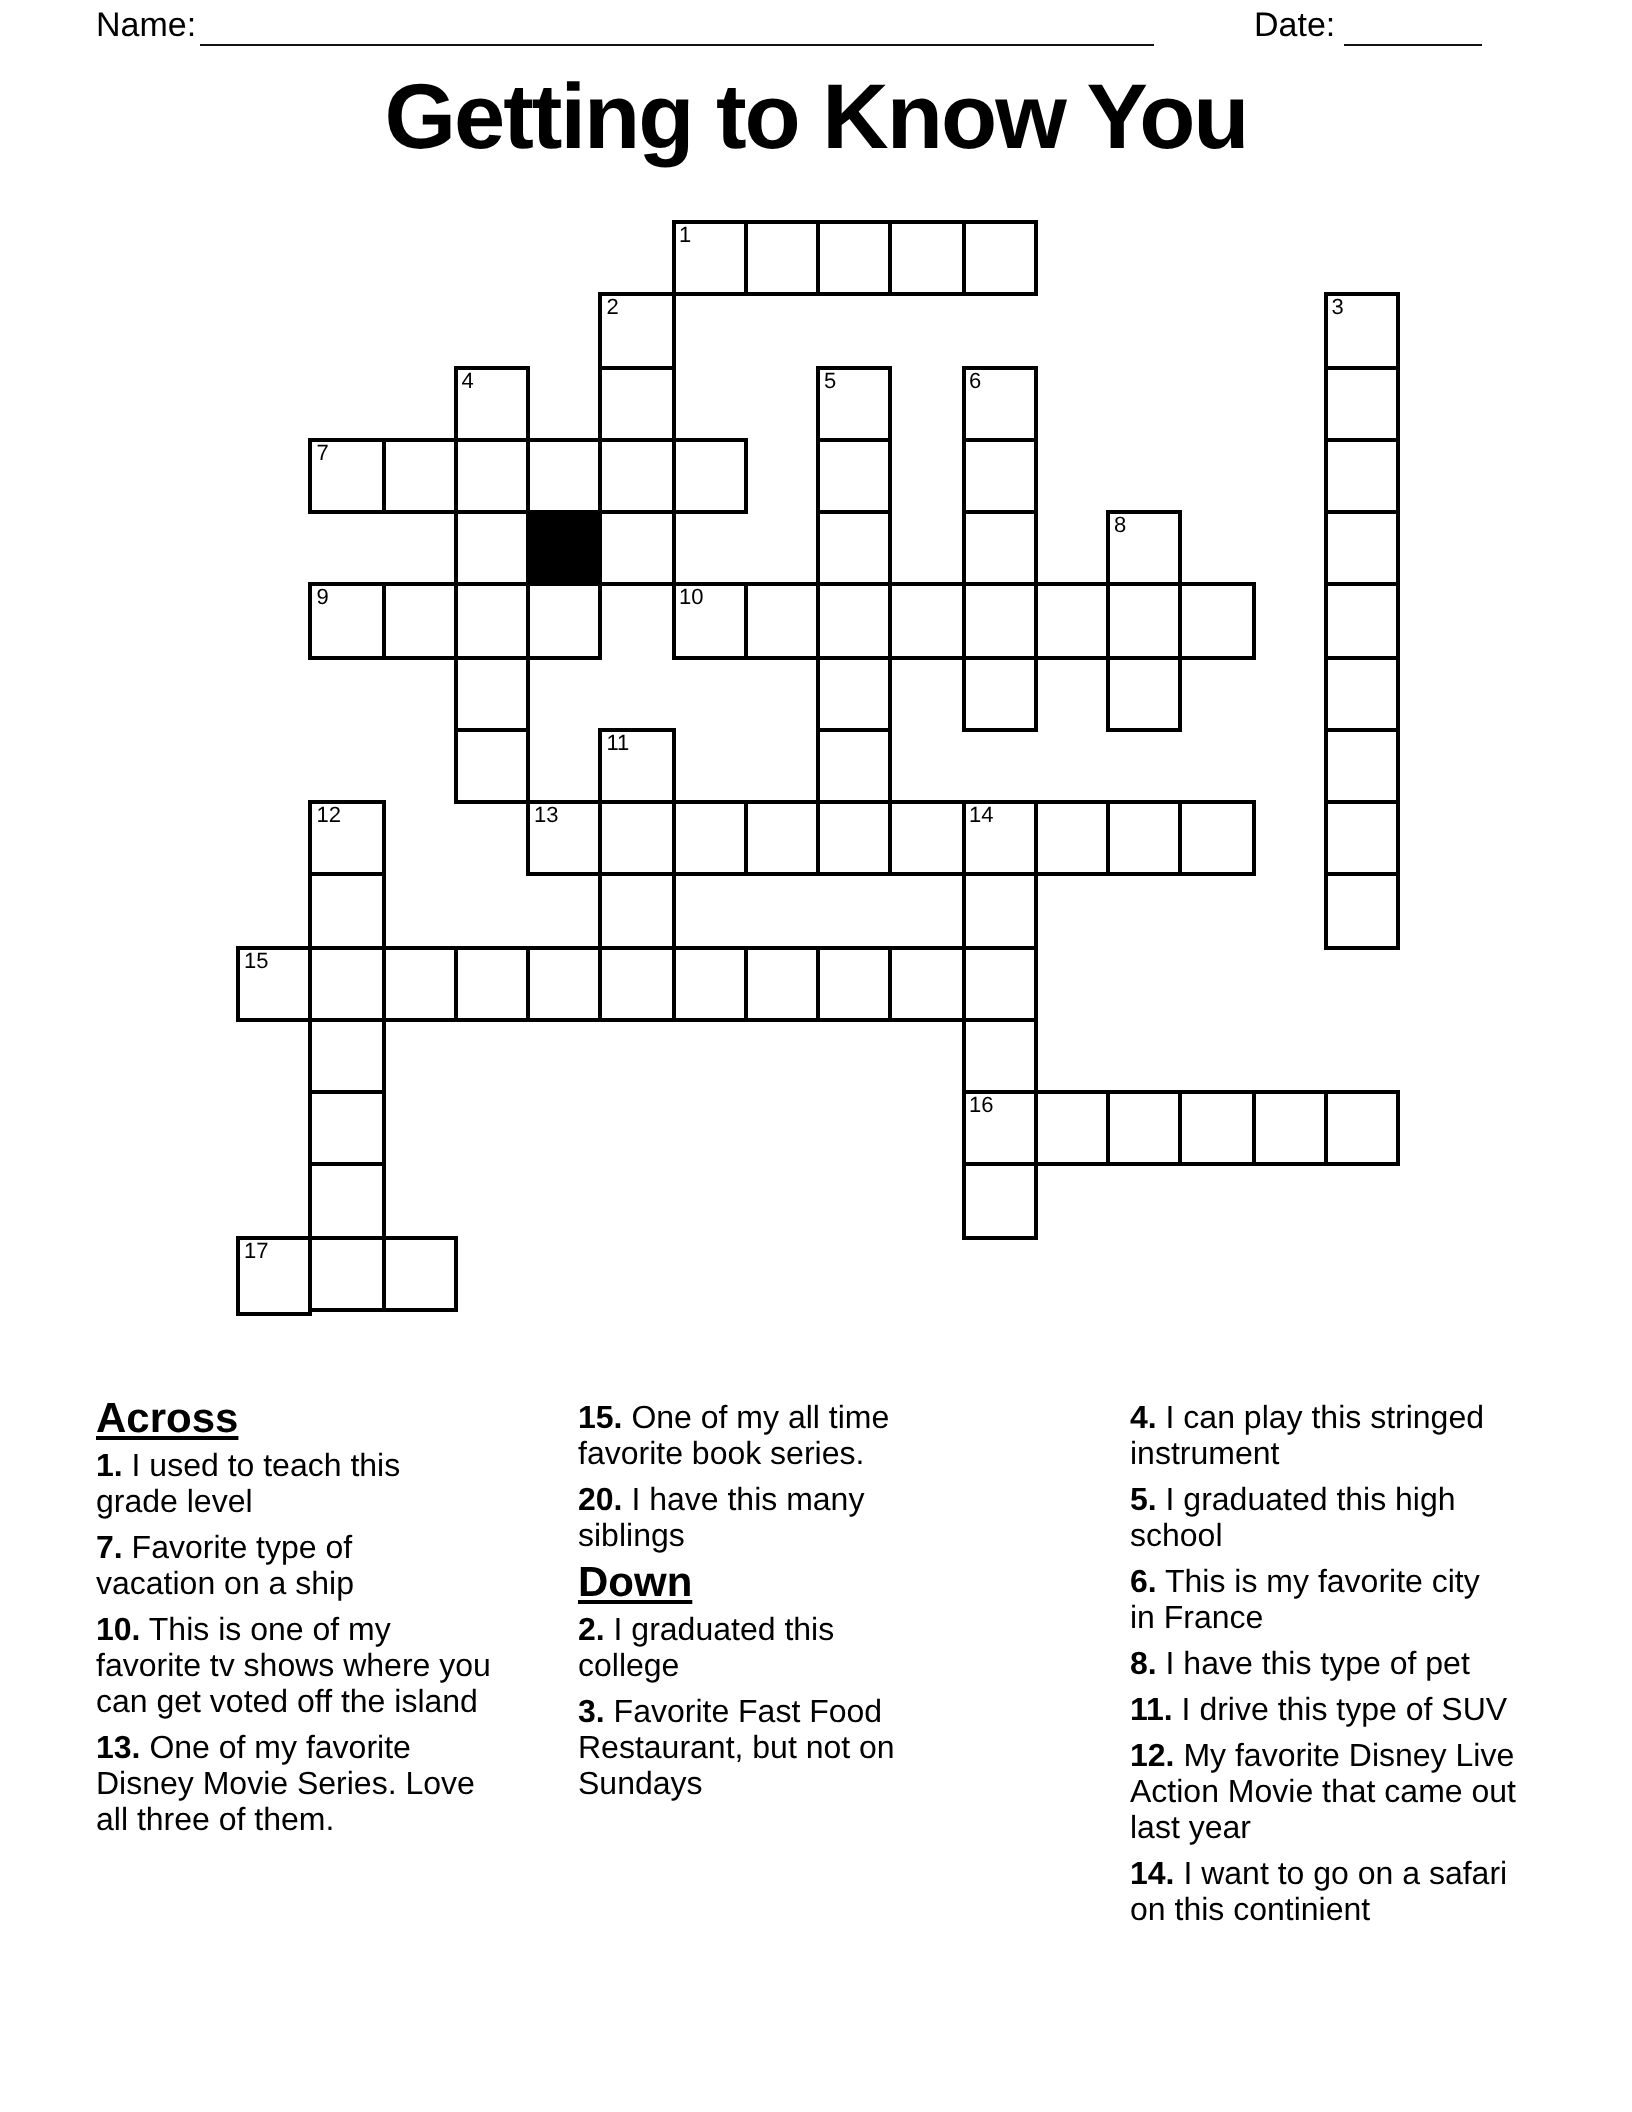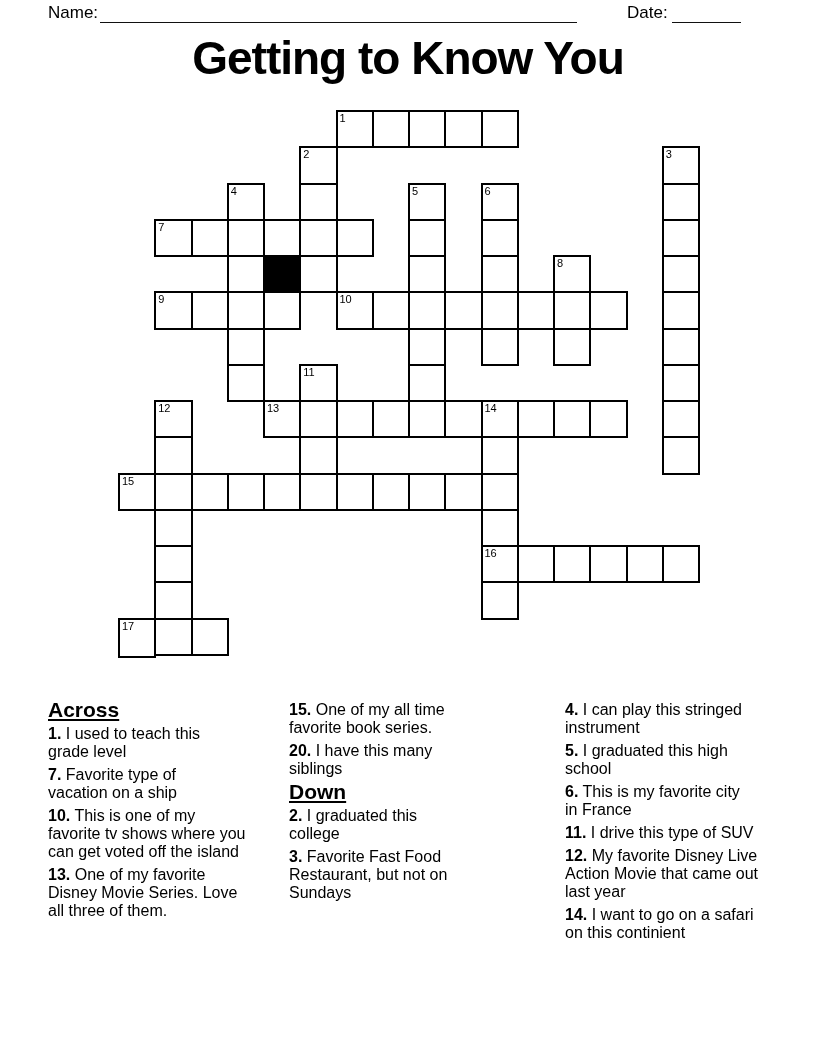--- a/index.html
+++ b/index.html
@@ -174,18 +174,19 @@
         <div class="clue"><span class="cnum">15.</span> One of my all time<br>favorite book series.</div>
         <div class="clue"><span class="cnum">20.</span> I have this many<br>siblings</div>
         <div class="clue-heading gap">Down</div>
         <div class="clue"><span class="cnum">2.</span> I graduated this<br>college</div>
         <div class="clue"><span class="cnum">3.</span> Favorite Fast Food<br>Restaurant, but not on<br>Sundays</div>
       </div>
       <div class="clue-col" style="left: 532px; top: 701px; width: 240px; margin-left: 33px;">
         <div class="clue"><span class="cnum">4.</span> I can play this stringed<br>instrument</div>
         <div class="clue"><span class="cnum">5.</span> I graduated this high<br>school</div>
         <div class="clue"><span class="cnum">6.</span> This is my favorite city<br>in France</div>
+        <div class="clue"><span class="cnum">8.</span> I have this type of pet</div>
         <div class="clue"><span class="cnum">11.</span> I drive this type of SUV</div>
         <div class="clue"><span class="cnum">12.</span> My favorite Disney Live<br>Action Movie that came out<br>last year</div>
         <div class="clue"><span class="cnum">14.</span> I want to go on a safari<br>on this continient</div>
       </div>
     </div>
 </div>
 
 </body></html>

